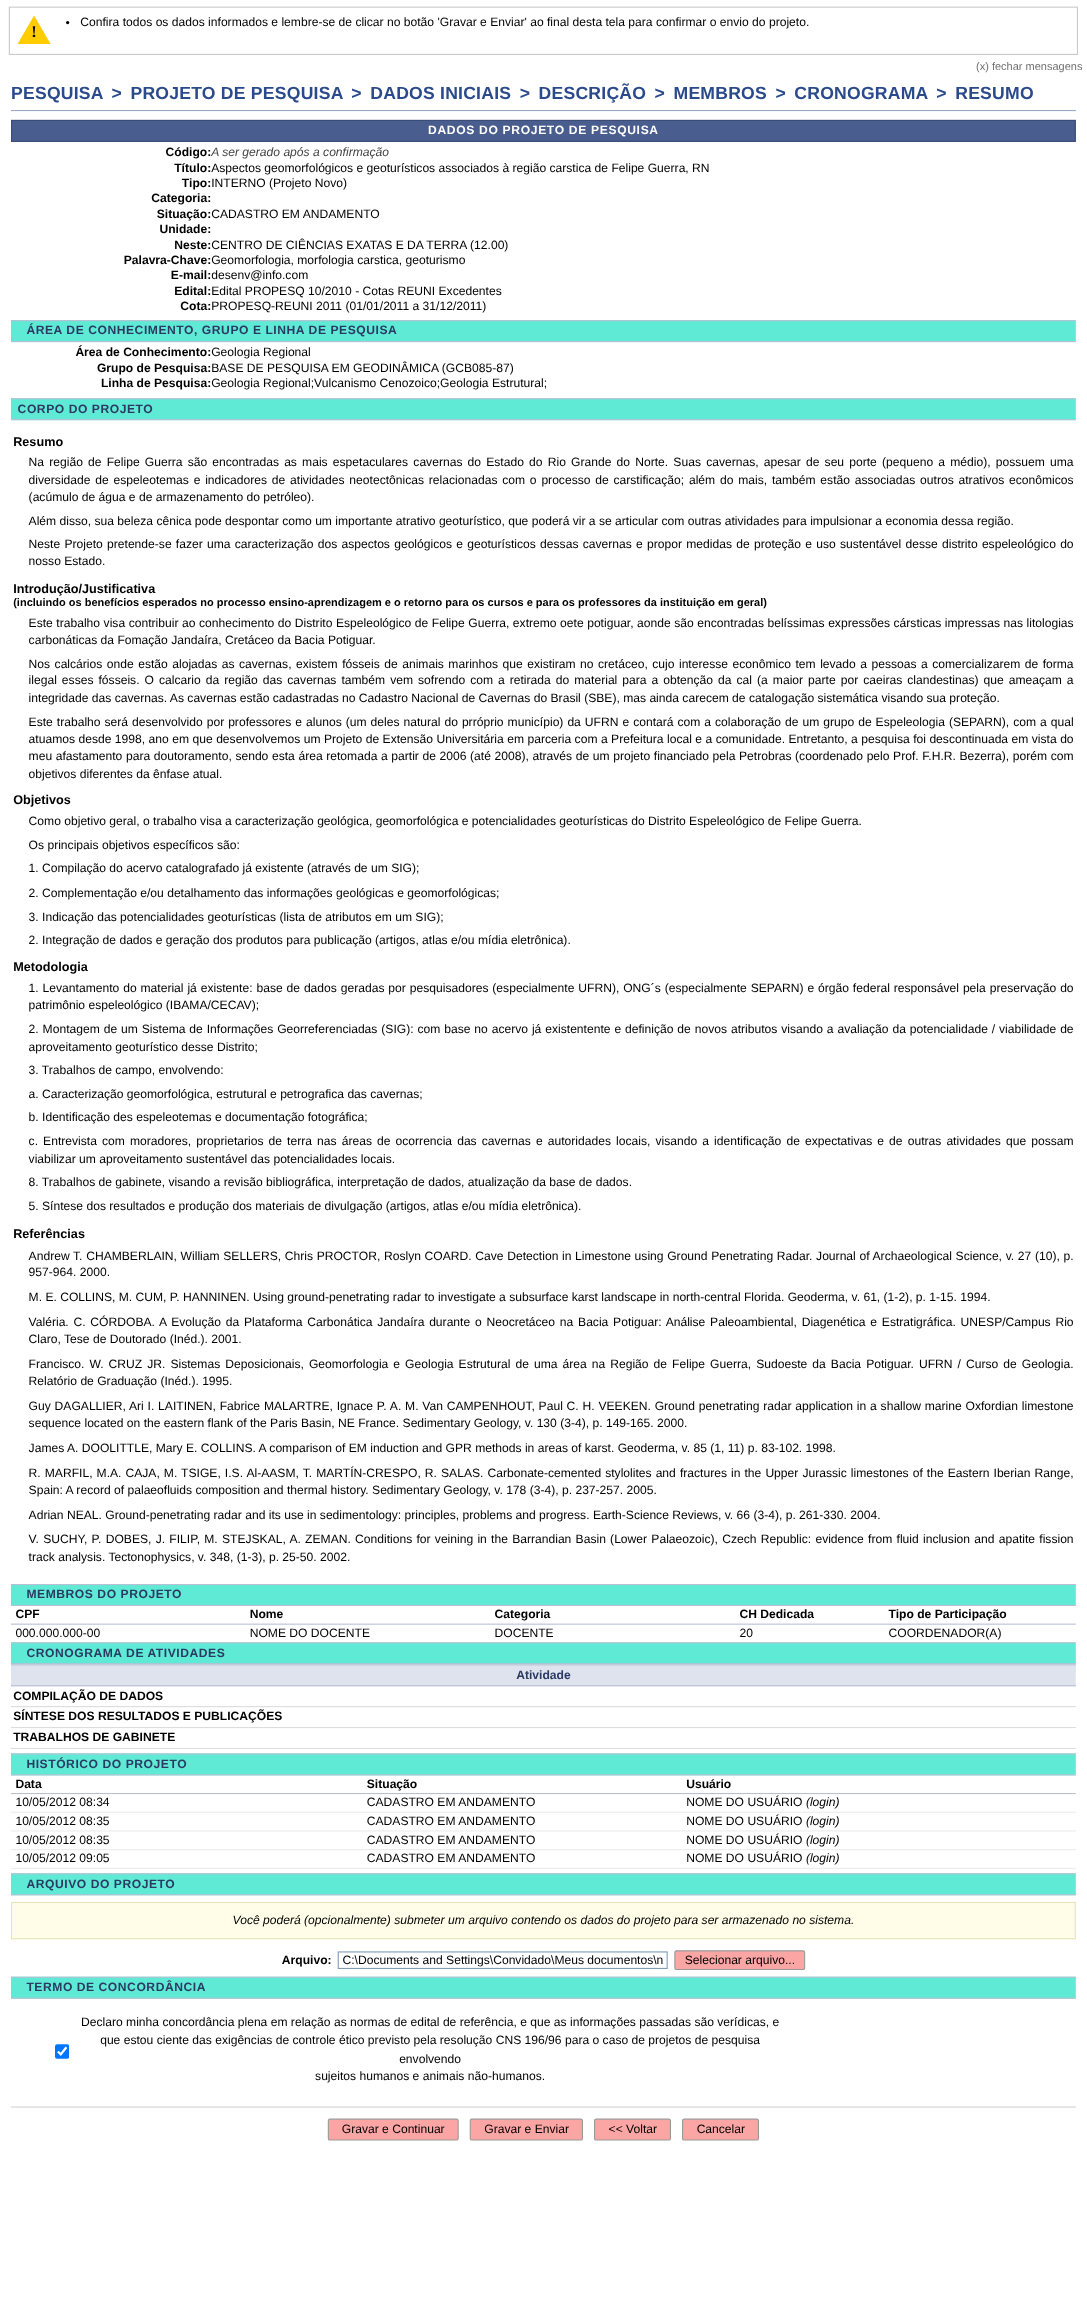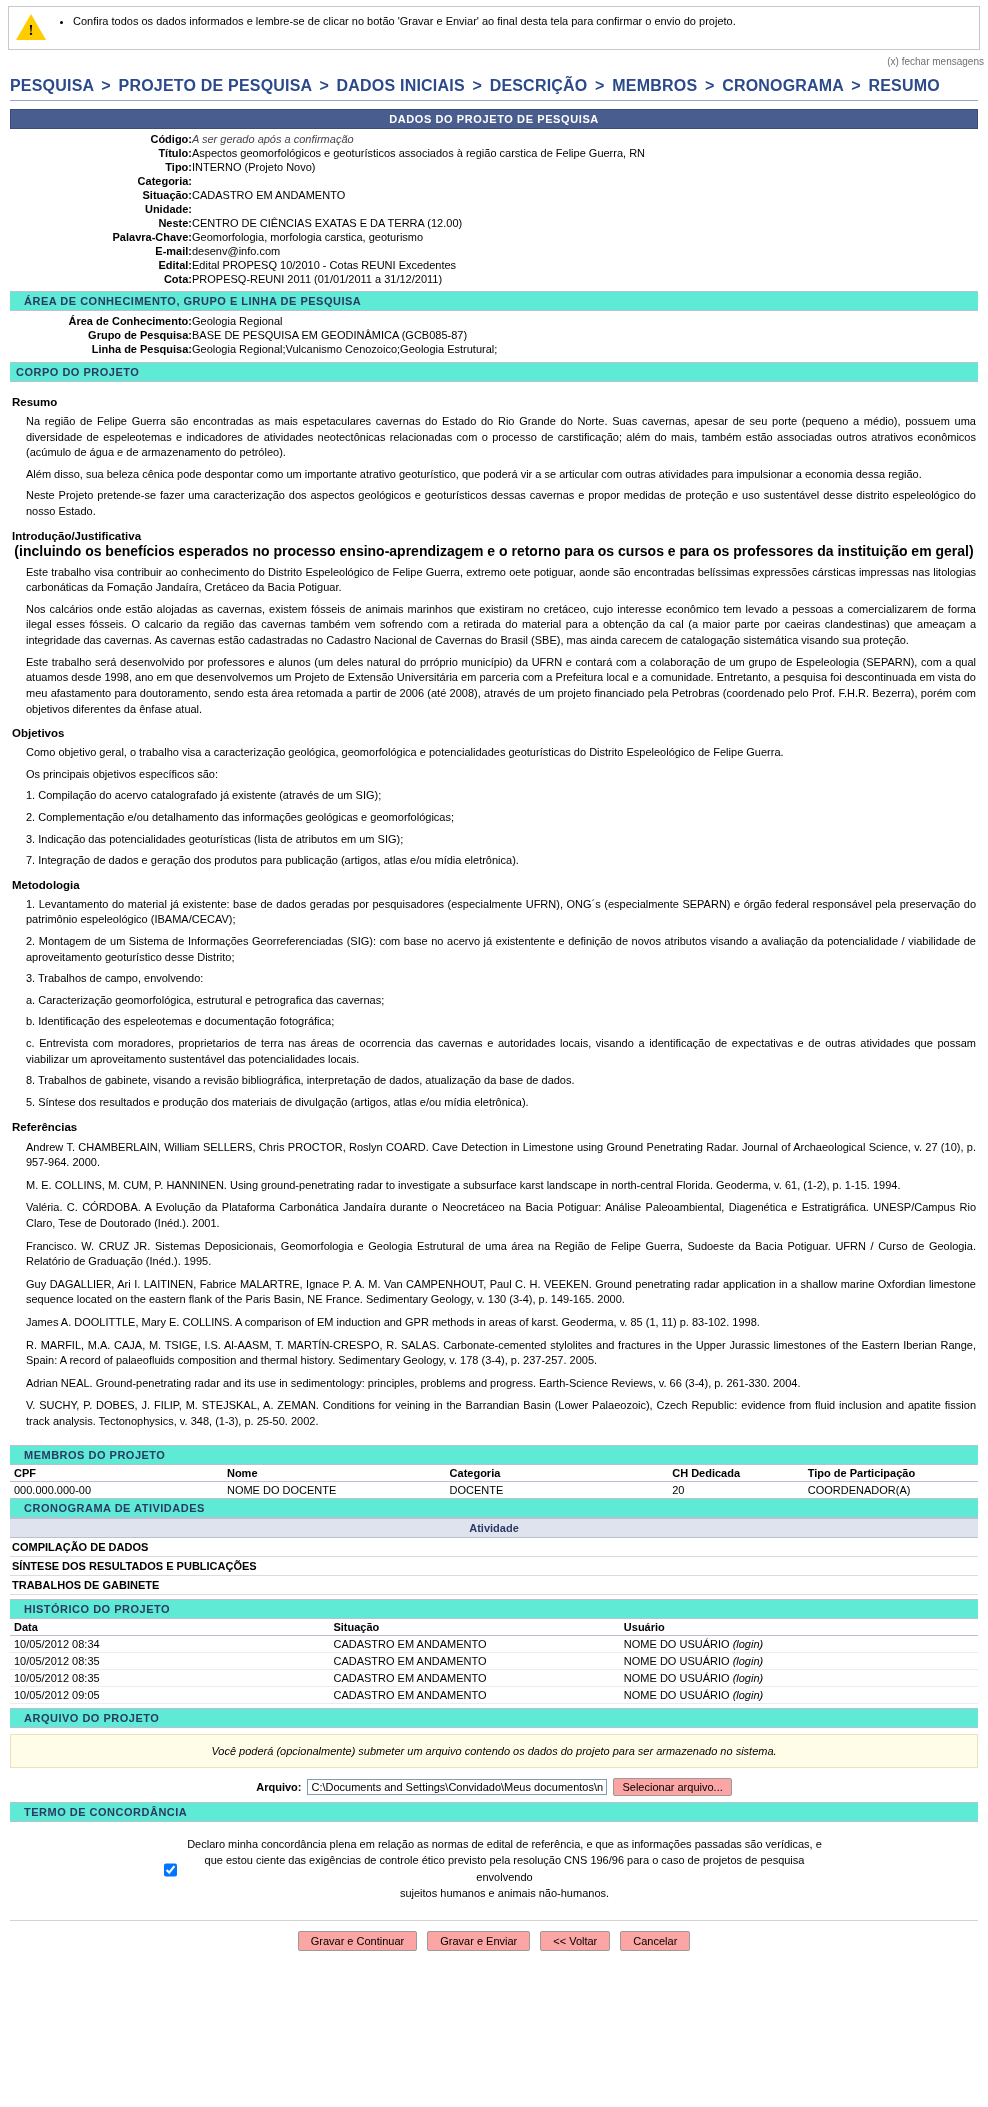--- a/index.html
+++ b/index.html
@@ -101,21 +101,21 @@
   table.fields td { padding: 1px 0; vertical-align: top; font-size: 11px; }
   td.lbl { width: 182px; text-align: right; font-weight: bold; padding-right: 6px; white-space: nowrap; }
   td.val { text-align: left; }
   .ital { font-style: italic; color: #444; }
 
   
   .corpo { padding: 4px 2px 8px 2px; }
   .corpo h3 {
     font-size: 11.5px; font-weight: bold; margin: 10px 0 3px 0;
   }
-  .corpo .sub-note { font-size: 14px; font-weight: bold; margin: -2px 0 6px 0; text-align: center; }
+  .corpo .sub-note { font-size: 10px; font-weight: bold; margin: -2px 0 6px 0; }
   .corpo p { margin: 6px 0 6px 14px; line-height: 1.42; text-align: justify; }
   .corpo p.ref { margin: 7px 0 7px 14px; }
 
   
   table.grid { width: 100%; border-collapse: collapse; font-size: 11px; }
   table.grid th {
     text-align: left; font-weight: bold; padding: 2px 4px;
     border-bottom: 1px solid #b9c0d4;
   }
   table.grid td { padding: 2px 4px; }
@@ -160,21 +160,21 @@
     font-family: Liberation Sans, sans-serif;
     font-size: 11px;
     padding: 2px 8px;
     border: 1px solid #9a9a9a;
     background: #fca5a5;
     border-radius: 2px;
     cursor: pointer;
   }
   
   .termo {
-    display: flex; justify-content: center; gap: 8px;
+    display: flex; justify-content: flex-start; gap: 8px;
     padding: 14px 40px 12px 40px;
   }
   .termo .txt { text-align: center; line-height: 1.5; max-width: 640px; }
   input[type=checkbox] { margin: 2px 0 0 0; }
 
   .buttons {
     display: flex; justify-content: center; gap: 10px;
     padding: 10px 0 14px 0;
     border-top: 1px solid #d2d2d2;
     margin-top: 6px;
@@ -300,21 +300,21 @@
       <p>Este trabalho visa contribuir ao conhecimento do Distrito Espeleológico de Felipe Guerra, extremo oete potiguar, aonde são encontradas belíssimas expressões cársticas impressas nas litologias carbonáticas da Fomação Jandaíra, Cretáceo da Bacia Potiguar.</p>
       <p>Nos calcários onde estão alojadas as cavernas, existem fósseis de animais marinhos que existiram no cretáceo, cujo interesse econômico tem levado a pessoas a comercializarem de forma ilegal esses fósseis. O calcario da região das cavernas também vem sofrendo com a retirada do material para a obtenção da cal (a maior parte por caeiras clandestinas) que ameaçam a integridade das cavernas. As cavernas estão cadastradas no Cadastro Nacional de Cavernas do Brasil (SBE), mas ainda carecem de catalogação sistemática visando sua proteção.</p>
       <p>Este trabalho será desenvolvido por professores e alunos (um deles natural do prróprio município) da UFRN e contará com a colaboração de um grupo de Espeleologia (SEPARN), com a qual atuamos desde 1998, ano em que desenvolvemos um Projeto de Extensão Universitária em parceria com a Prefeitura local e a comunidade. Entretanto, a pesquisa foi descontinuada em vista do meu afastamento para doutoramento, sendo esta área retomada a partir de 2006 (até 2008), através de um projeto financiado pela Petrobras (coordenado pelo Prof. F.H.R. Bezerra), porém com objetivos diferentes da ênfase atual.</p>
 
       <h3>Objetivos</h3>
       <p>Como objetivo geral, o trabalho visa a caracterização geológica, geomorfológica e potencialidades geoturísticas do Distrito Espeleológico de Felipe Guerra.</p>
       <p>Os principais objetivos específicos são:</p>
       <p>1. Compilação do acervo catalografado já existente (através de um SIG);</p>
       <p>2. Complementação e/ou detalhamento das informações geológicas e geomorfológicas;</p>
       <p>3. Indicação das potencialidades geoturísticas (lista de atributos em um SIG);</p>
-      <p>7. Integração de dados e geração dos produtos para publicação (artigos, atlas e/ou mídia eletrônica).</p>
+      <p>2. Integração de dados e geração dos produtos para publicação (artigos, atlas e/ou mídia eletrônica).</p>
 
       <h3>Metodologia</h3>
       <p>1. Levantamento do material já existente: base de dados geradas por pesquisadores (especialmente UFRN), ONG´s (especialmente SEPARN) e órgão federal responsável pela preservação do patrimônio espeleológico (IBAMA/CECAV);</p>
       <p>2. Montagem de um Sistema de Informações Georreferenciadas (SIG): com base no acervo já existentente e definição de novos atributos visando a avaliação da potencialidade / viabilidade de aproveitamento geoturístico desse Distrito;</p>
       <p>3. Trabalhos de campo, envolvendo:</p>
       <p>a. Caracterização geomorfológica, estrutural e petrografica das cavernas;</p>
       <p>b. Identificação des espeleotemas e documentação fotográfica;</p>
       <p>c. Entrevista com moradores, proprietarios de terra nas áreas de ocorrencia das cavernas e autoridades locais, visando a identificação de expectativas e de outras atividades que possam viabilizar um aproveitamento sustentável das potencialidades locais.</p>
       <p>8. Trabalhos de gabinete, visando a revisão bibliográfica, interpretação de dados, atualização da base de dados.</p>
       <p>5. Síntese dos resultados e produção dos materiais de divulgação (artigos, atlas e/ou mídia eletrônica).</p>

